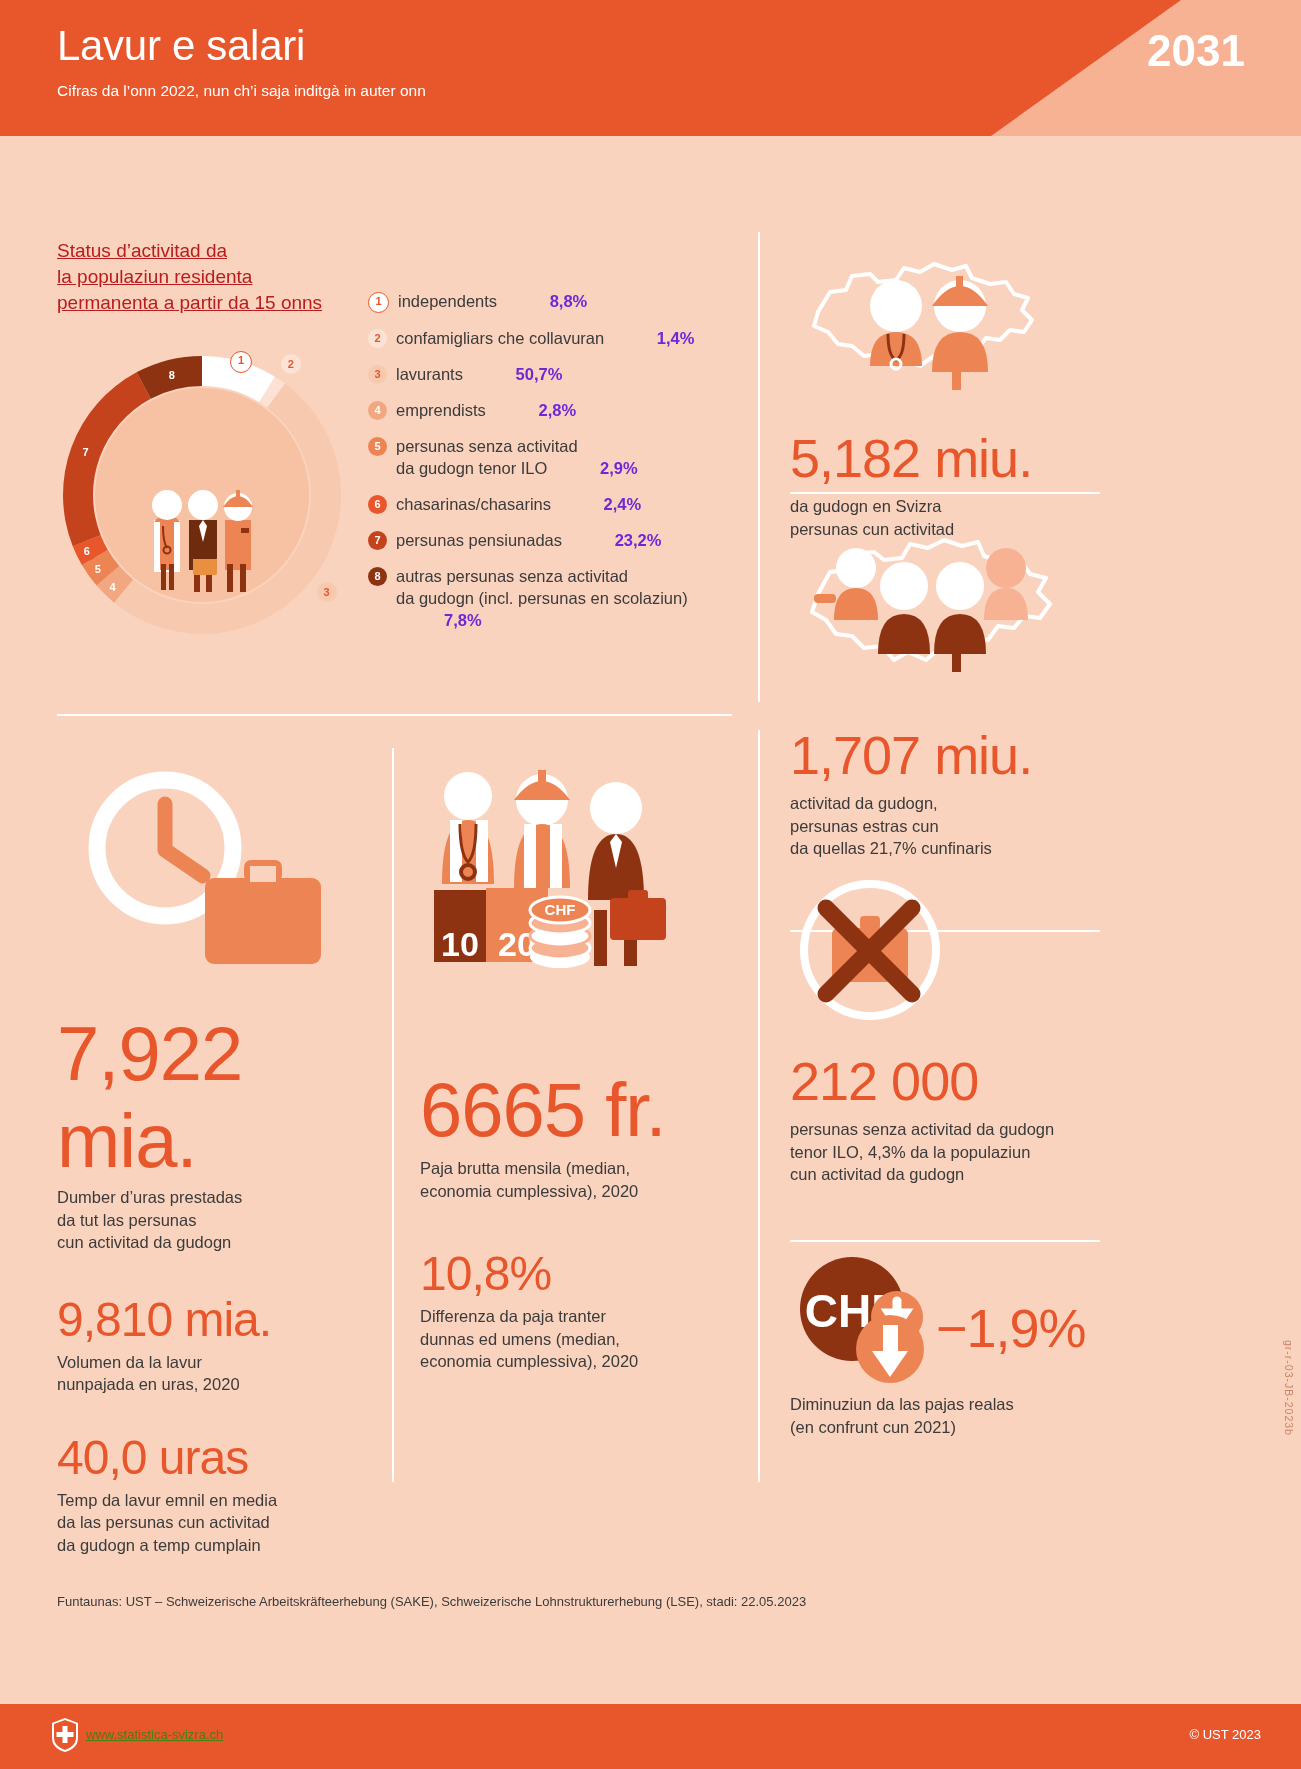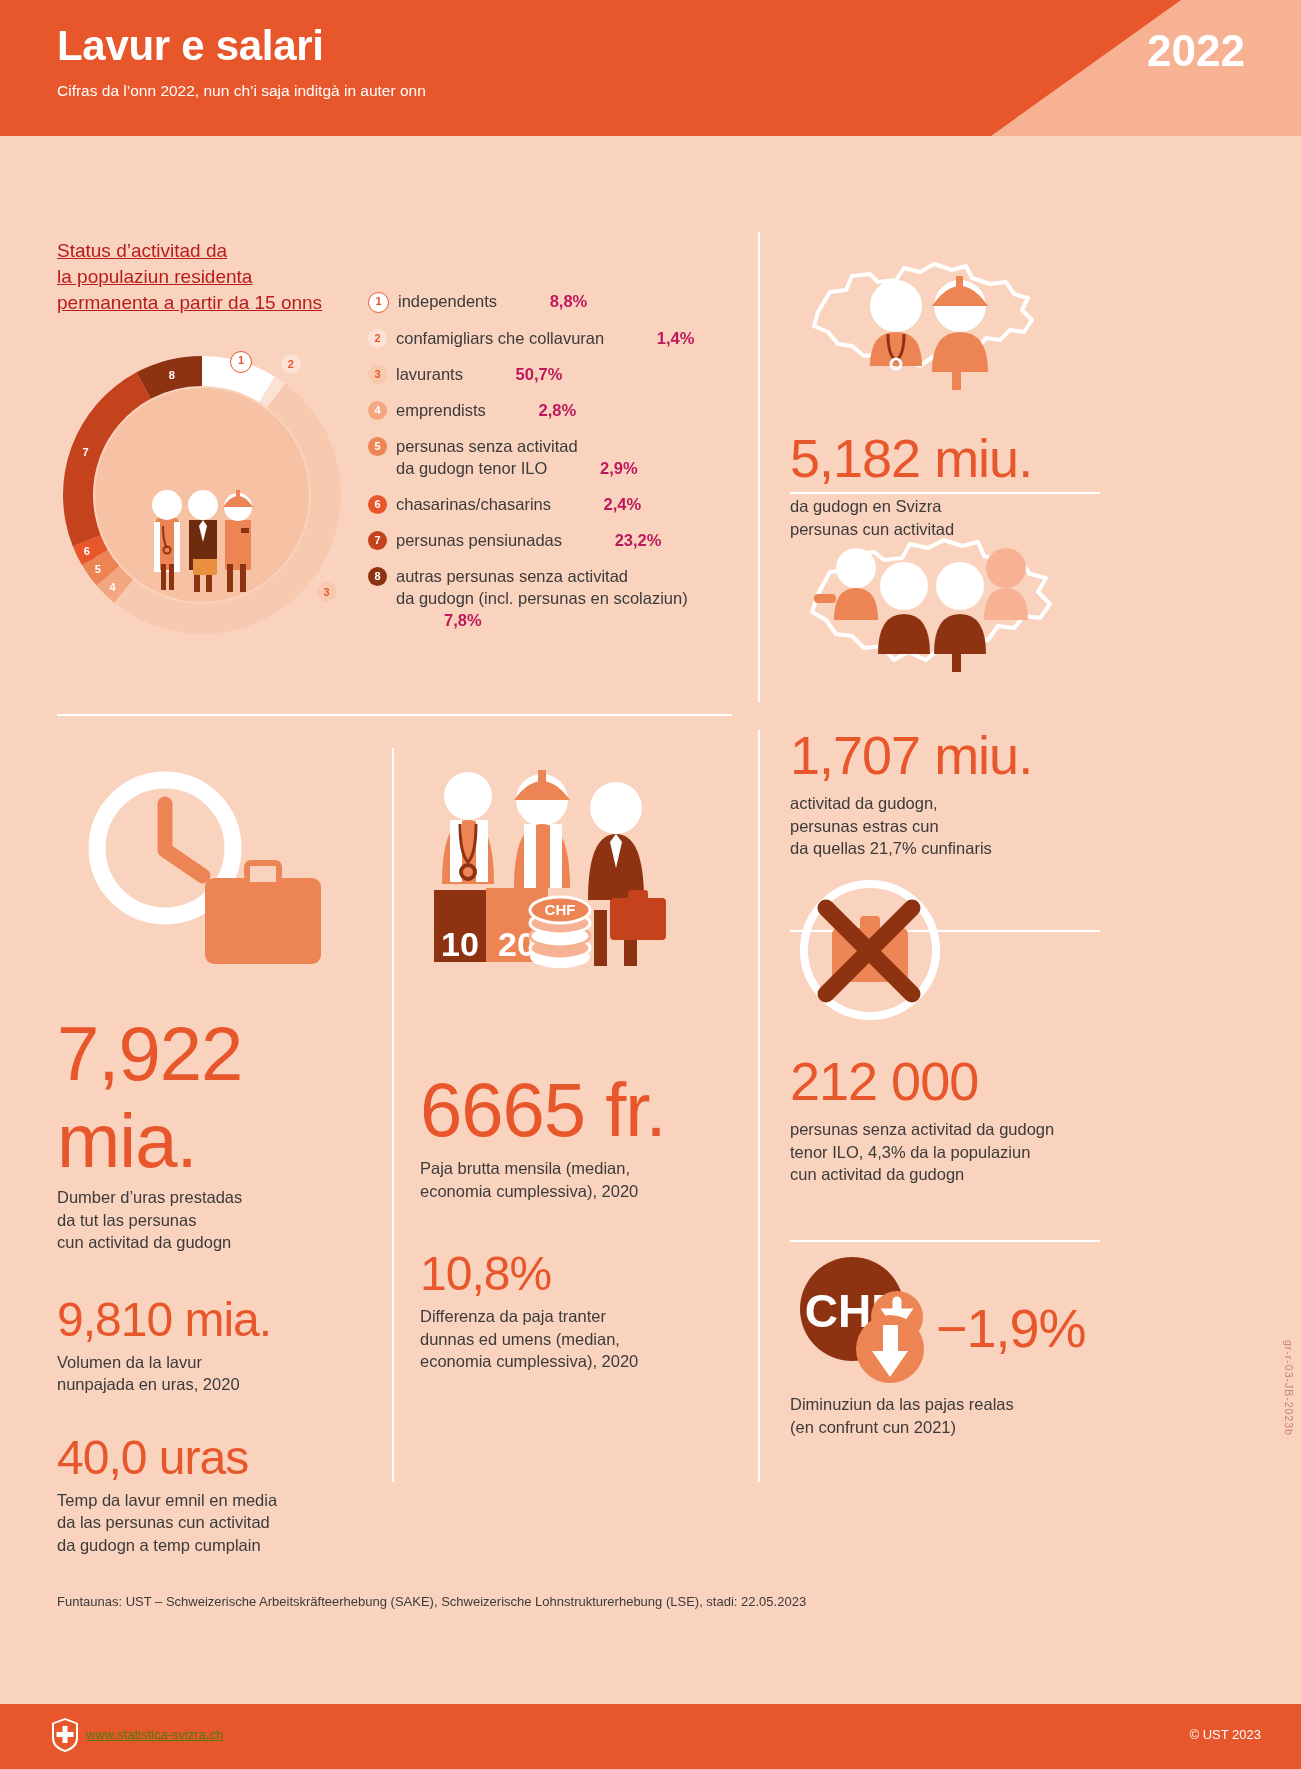--- a/index.html
+++ b/index.html
@@ -10,40 +10,40 @@
     color:#3b3b3b;
     overflow:hidden;
     position:relative;
   }
   .page{position:relative;width:1301px;height:1769px;}
 
   
   .header{position:absolute;left:0;top:0;width:1301px;height:136px;background:#E8562B;overflow:hidden;}
   .header-wedge{position:absolute;right:0;top:0;width:430px;height:136px;background:#F7B294;
      clip-path:polygon(100% 0, 100% 100%, 120px 100%, 310px 0);}
-  .header-title{position:absolute;left:57px;top:22px;font-size:42px;font-weight:bold;color:#fff;letter-spacing:-0.3px;}
+  .header-title{position:absolute;left:57px;top:22px;font-size:42px;font-weight:normal;color:#fff;letter-spacing:-0.3px;}
   .header-sub{position:absolute;left:57px;top:82px;font-size:15.5px;color:#fff;}
   .header-year{position:absolute;right:56px;top:26px;font-size:44px;font-weight:bold;color:#fff;}
 
   
   .vline{position:absolute;width:2px;background:#FFFFFF;}
   .hline{position:absolute;height:2px;background:#FFFFFF;}
 
   
   .secA-title{position:absolute;left:57px;top:238px;font-size:19px;line-height:26px;color:#b91c1c;text-decoration:underline;}
 
   .donut-wrap{position:absolute;left:57px;top:350px;width:290px;height:290px;}
 
   .legend{position:absolute;left:368px;top:290px;width:390px;}
   .legend-row{display:flex;align-items:flex-start;margin-bottom:14px;}
   .bullet{flex:0 0 auto;width:19px;height:19px;border-radius:50%;
      font-size:11px;line-height:19px;text-align:center;margin-right:9px;margin-top:2px;
      font-weight:bold;}
   .legend-text{font-size:16.5px;line-height:22px;color:#3b3b3b;}
-  .legend-text b{color:#be185d;font-weight:bold;padding-left:48px;}
+  .legend-text b{color:#6d28d9;font-weight:bold;padding-left:48px;}
 
   
   .bignum{color:#E8562B;font-weight:normal;letter-spacing:-1px;}
   .desc{font-size:16.5px;line-height:22.5px;color:#3b3b3b;}
 
   .statR1{position:absolute;left:790px;top:248px;width:420px;}
   .statR2{position:absolute;left:790px;top:520px;width:420px;}
   .statR3{position:absolute;left:790px;top:880px;width:440px;}
   .statR4{position:absolute;left:790px;top:1255px;width:440px;}
 
@@ -66,21 +66,21 @@
 </style>
 </head>
 <body>
 
 <div class="page">
 
   <div class="header">
     <div class="header-wedge"></div>
     <div class="header-title">Lavur e salari</div>
     <div class="header-sub">Cifras da l’onn 2022, nun ch’i saja inditgà in auter onn</div>
-    <div class="header-year">2022</div>
+    <div class="header-year">2031</div>
   </div>
 
   <div class="secA-title">
     <div>Status d’activitad da</div>
     <div>la populaziun residenta</div>
     <div>permanenta a partir da 15 onns</div>
   </div>
 
   <div class="donut-wrap">
     <svg width="290" height="290" viewBox="0 0 290 290">

